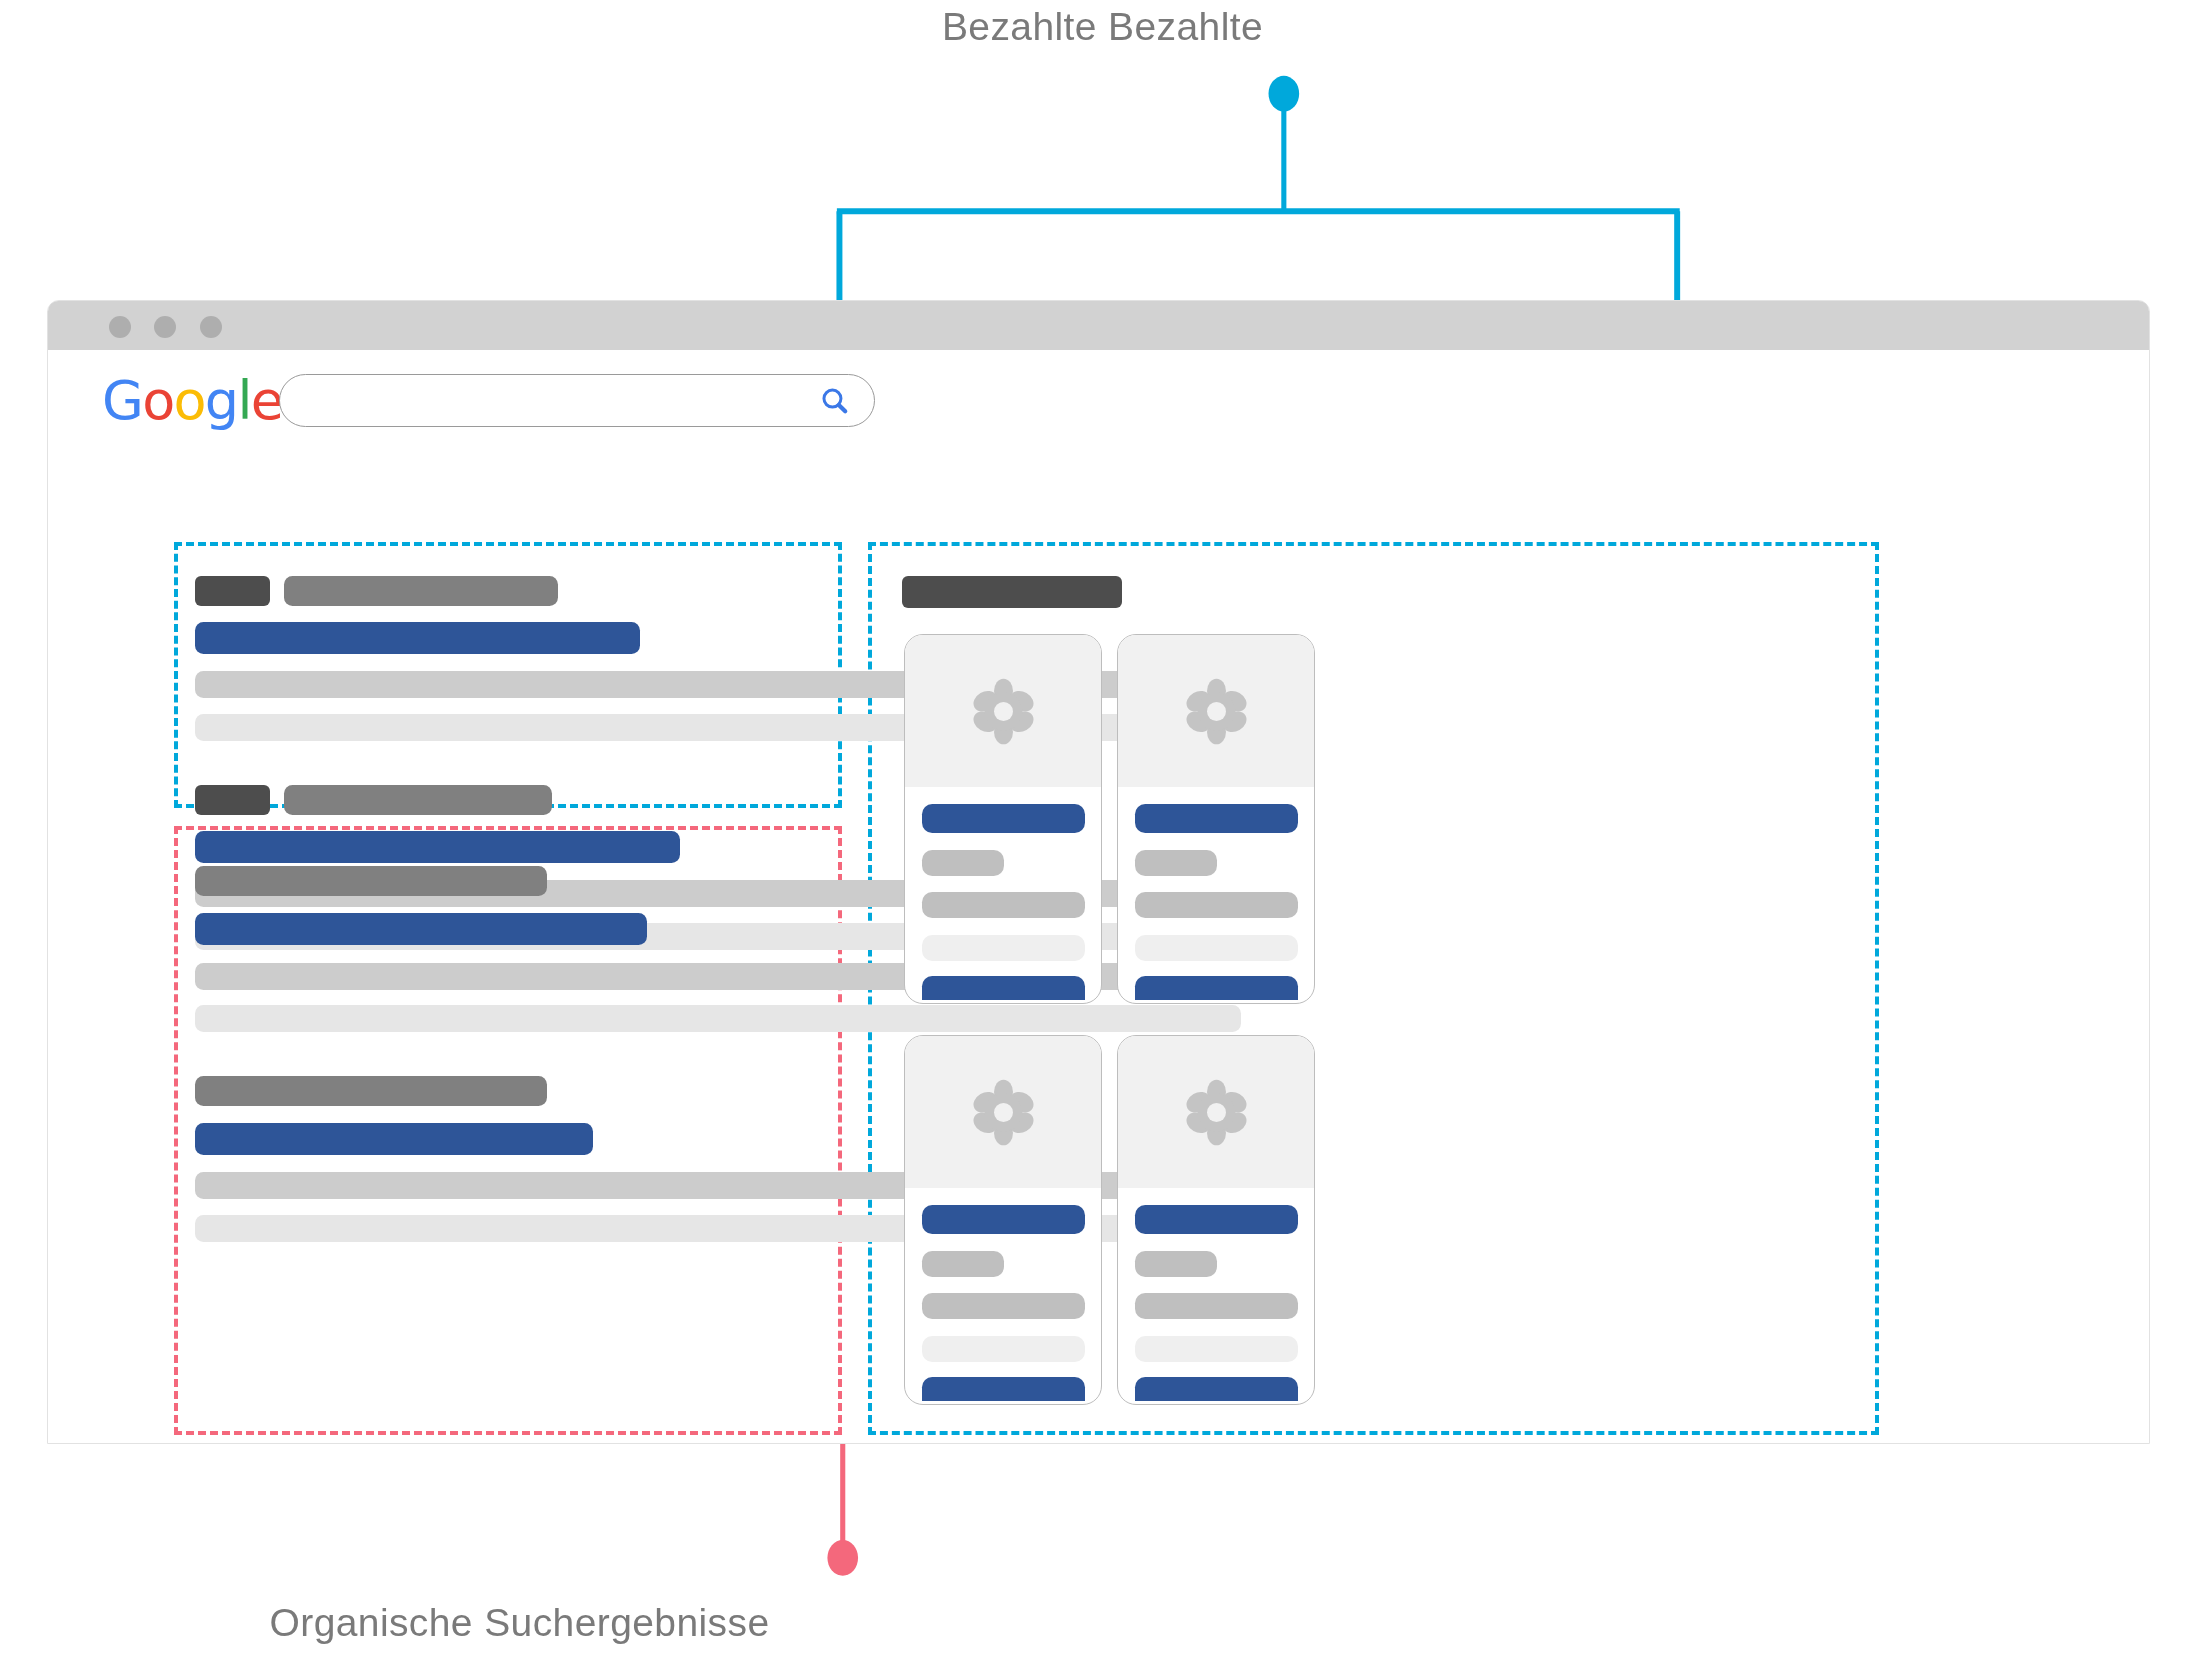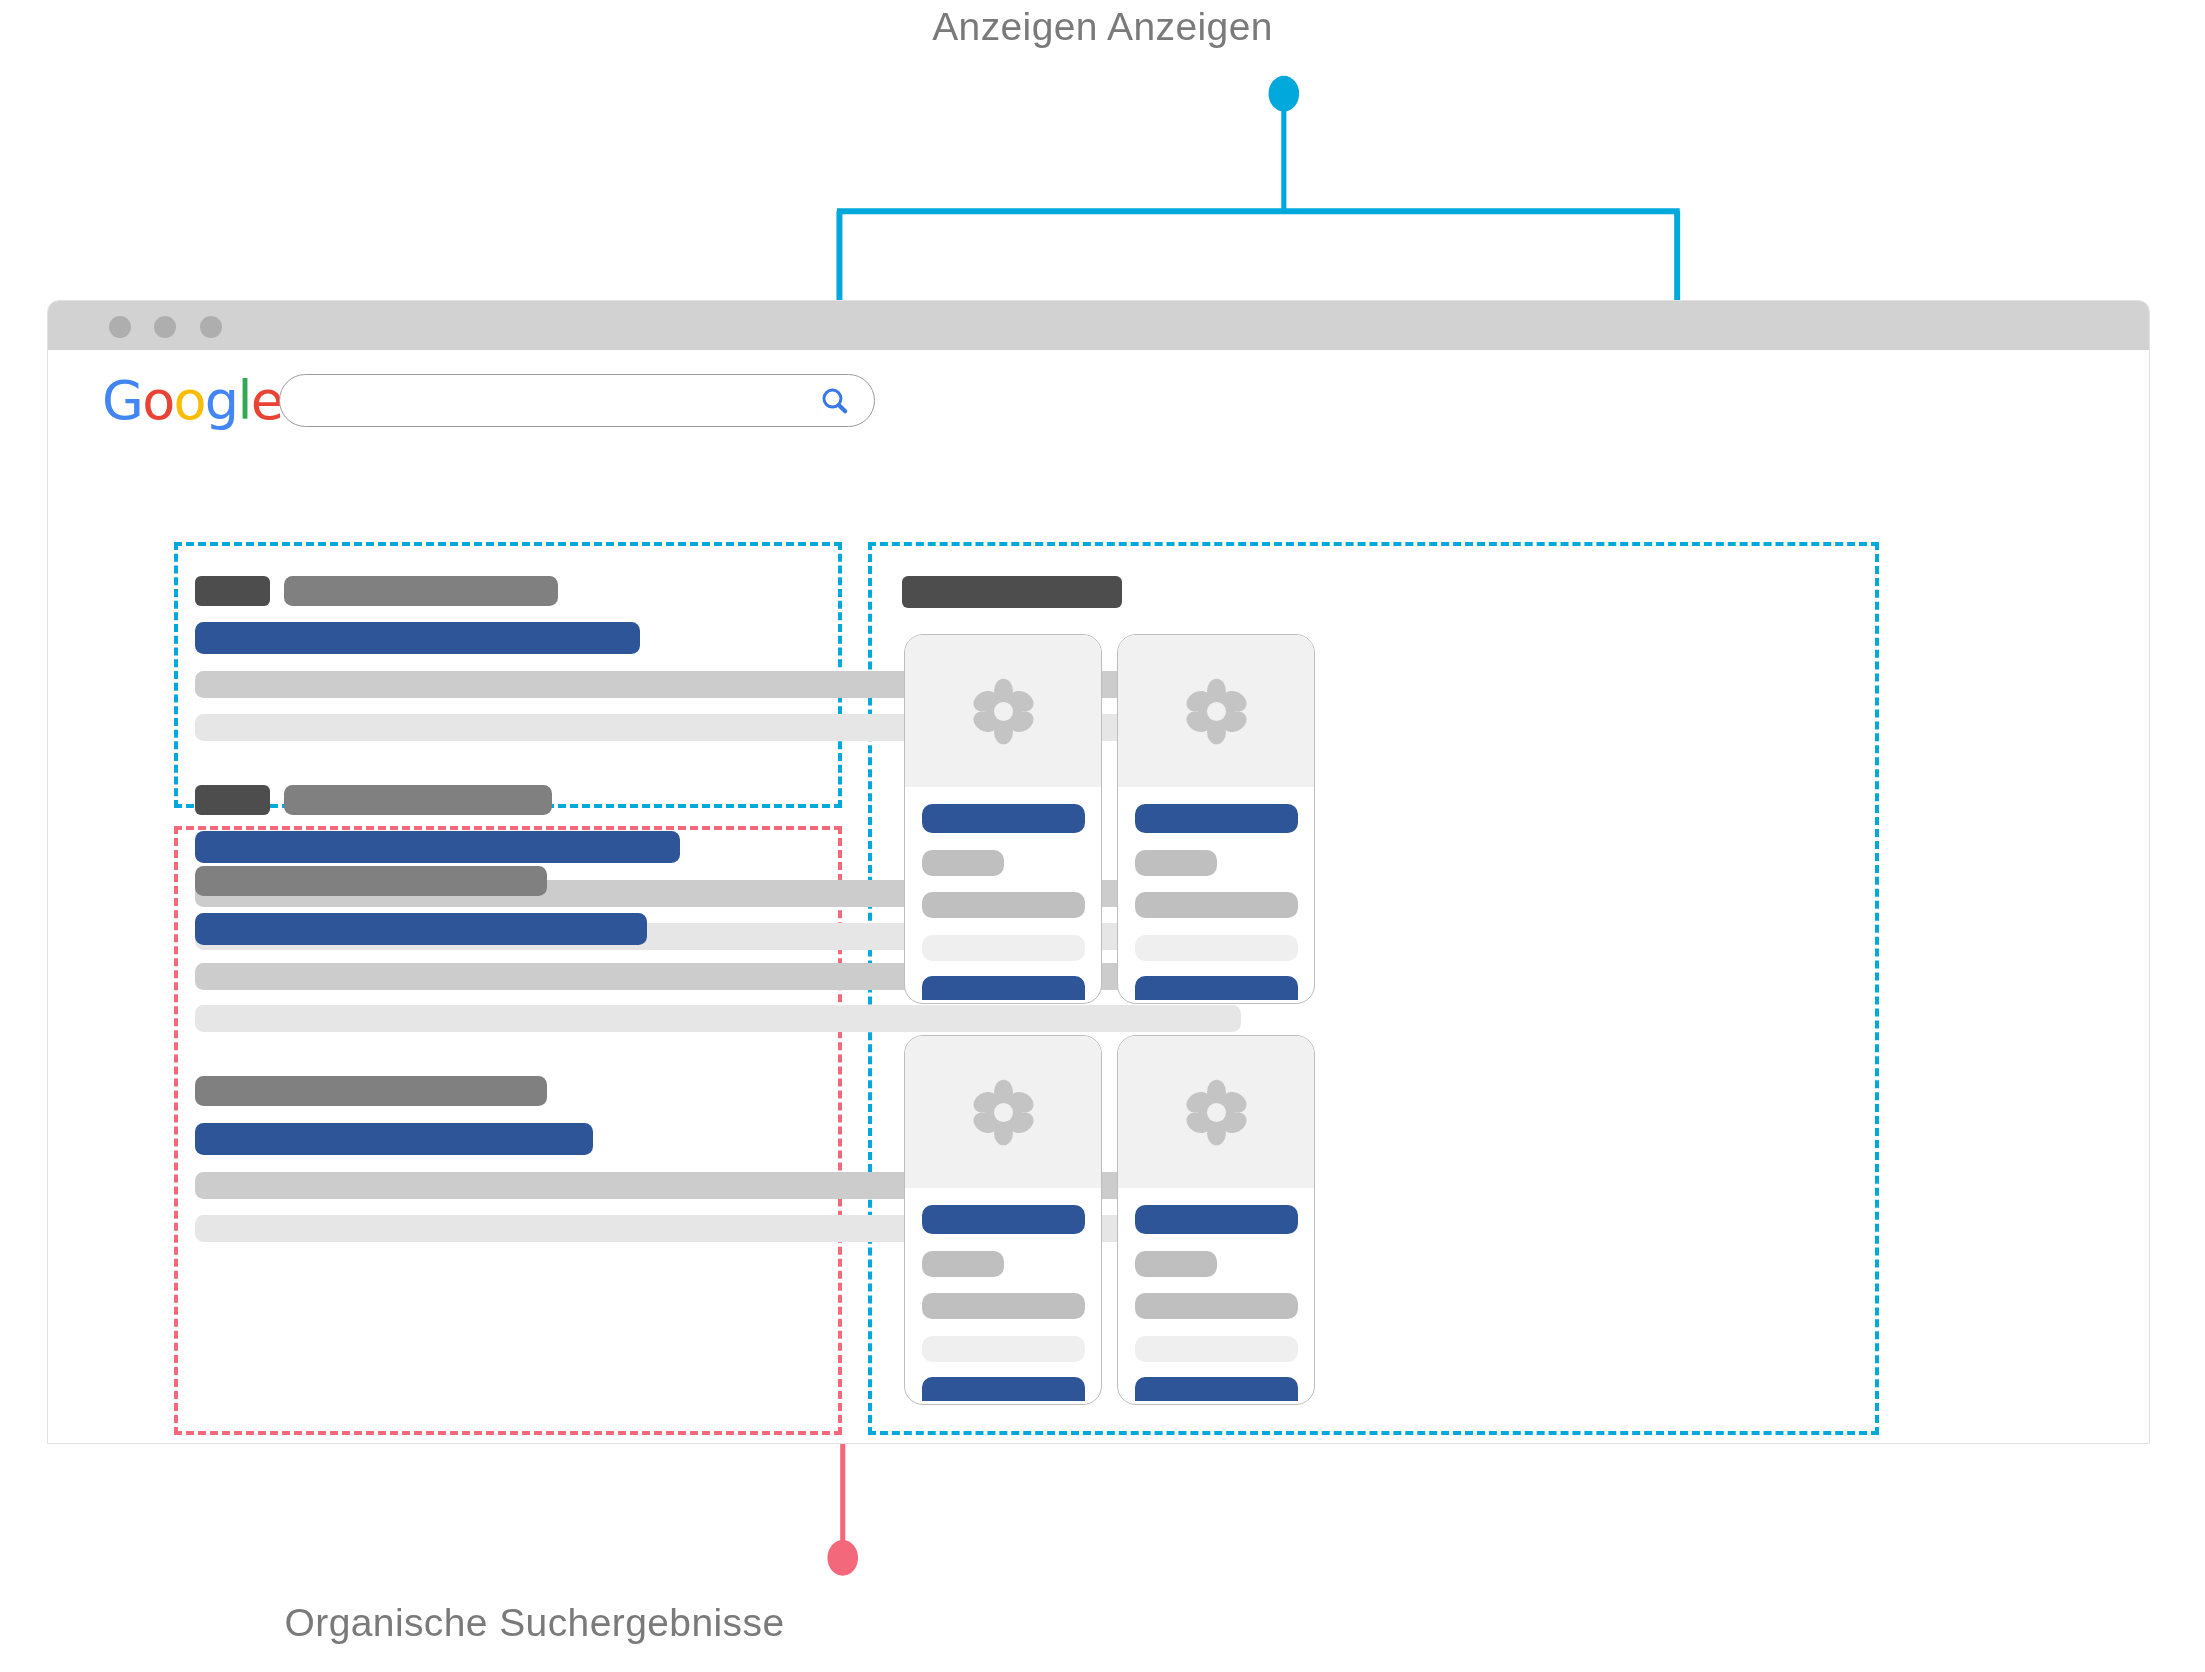--- a/index.html
+++ b/index.html
@@ -21,21 +21,21 @@
   
   .anno-label {
     position: absolute;
     color: #7a7a7a;
     font-size: 39px;
     letter-spacing: 0.4px;
     white-space: nowrap;
     font-family: "Liberation Sans", sans-serif;
   }
   #label-paid  { left: 0; top: 0; width: 2205px; text-align: center; top: 5.1px; }
-  #label-organic { left: 0; top: 1601px; width: 1039px; text-align: center; padding-left: 15px; }
+  #label-organic { left: 0; top: 1601px; width: 1039px; text-align: center; }
   .conn-line {
     position: absolute;
   }
 
   
   #browser {
     position: absolute;
     left: 47px;
     top: 300px;
     width: 2103px;
@@ -152,21 +152,21 @@
   .card-line2 { background: #efefef; left: 17px; top: 300px; width: 163px; height: 25.5px; }
   .card-cta   { background: #2e5598; left: 17px; top: 341px; width: 163px; height: 24px;
                 border-radius: 10.2px 10.2px 0 0; }
   .flower { display:block; }
 </style>
 </head>
 <body>
 
 <div id="stage">
 
-  <div id="label-paid" class="anno-label">Anzeigen Anzeigen</div>
+  <div id="label-paid" class="anno-label">Bezahlte Bezahlte</div>
 
   <svg class="conn-line" style="left:0;top:0;width:2205px;height:596px;" viewBox="0 0 2590 700" width="2205" height="596">
     <ellipse cx="1508" cy="110" rx="18" ry="21" fill="#00a8db"></ellipse>
     <line x1="1508" y1="126" x2="1508" y2="248" stroke="#00a8db" stroke-width="6"></line>
     <line x1="983" y1="248" x2="1973" y2="248" stroke="#00a8db" stroke-width="7"></line>
     <line x1="986" y1="248" x2="986" y2="645" stroke="#00a8db" stroke-width="7"></line>
     <line x1="1970" y1="248" x2="1970" y2="645" stroke="#00a8db" stroke-width="7"></line>
   </svg>
 
   <svg class="conn-line" style="left:0;top:1430px;width:1362px;height:196px;" viewBox="0 0 1600 230" width="1362" height="196">

